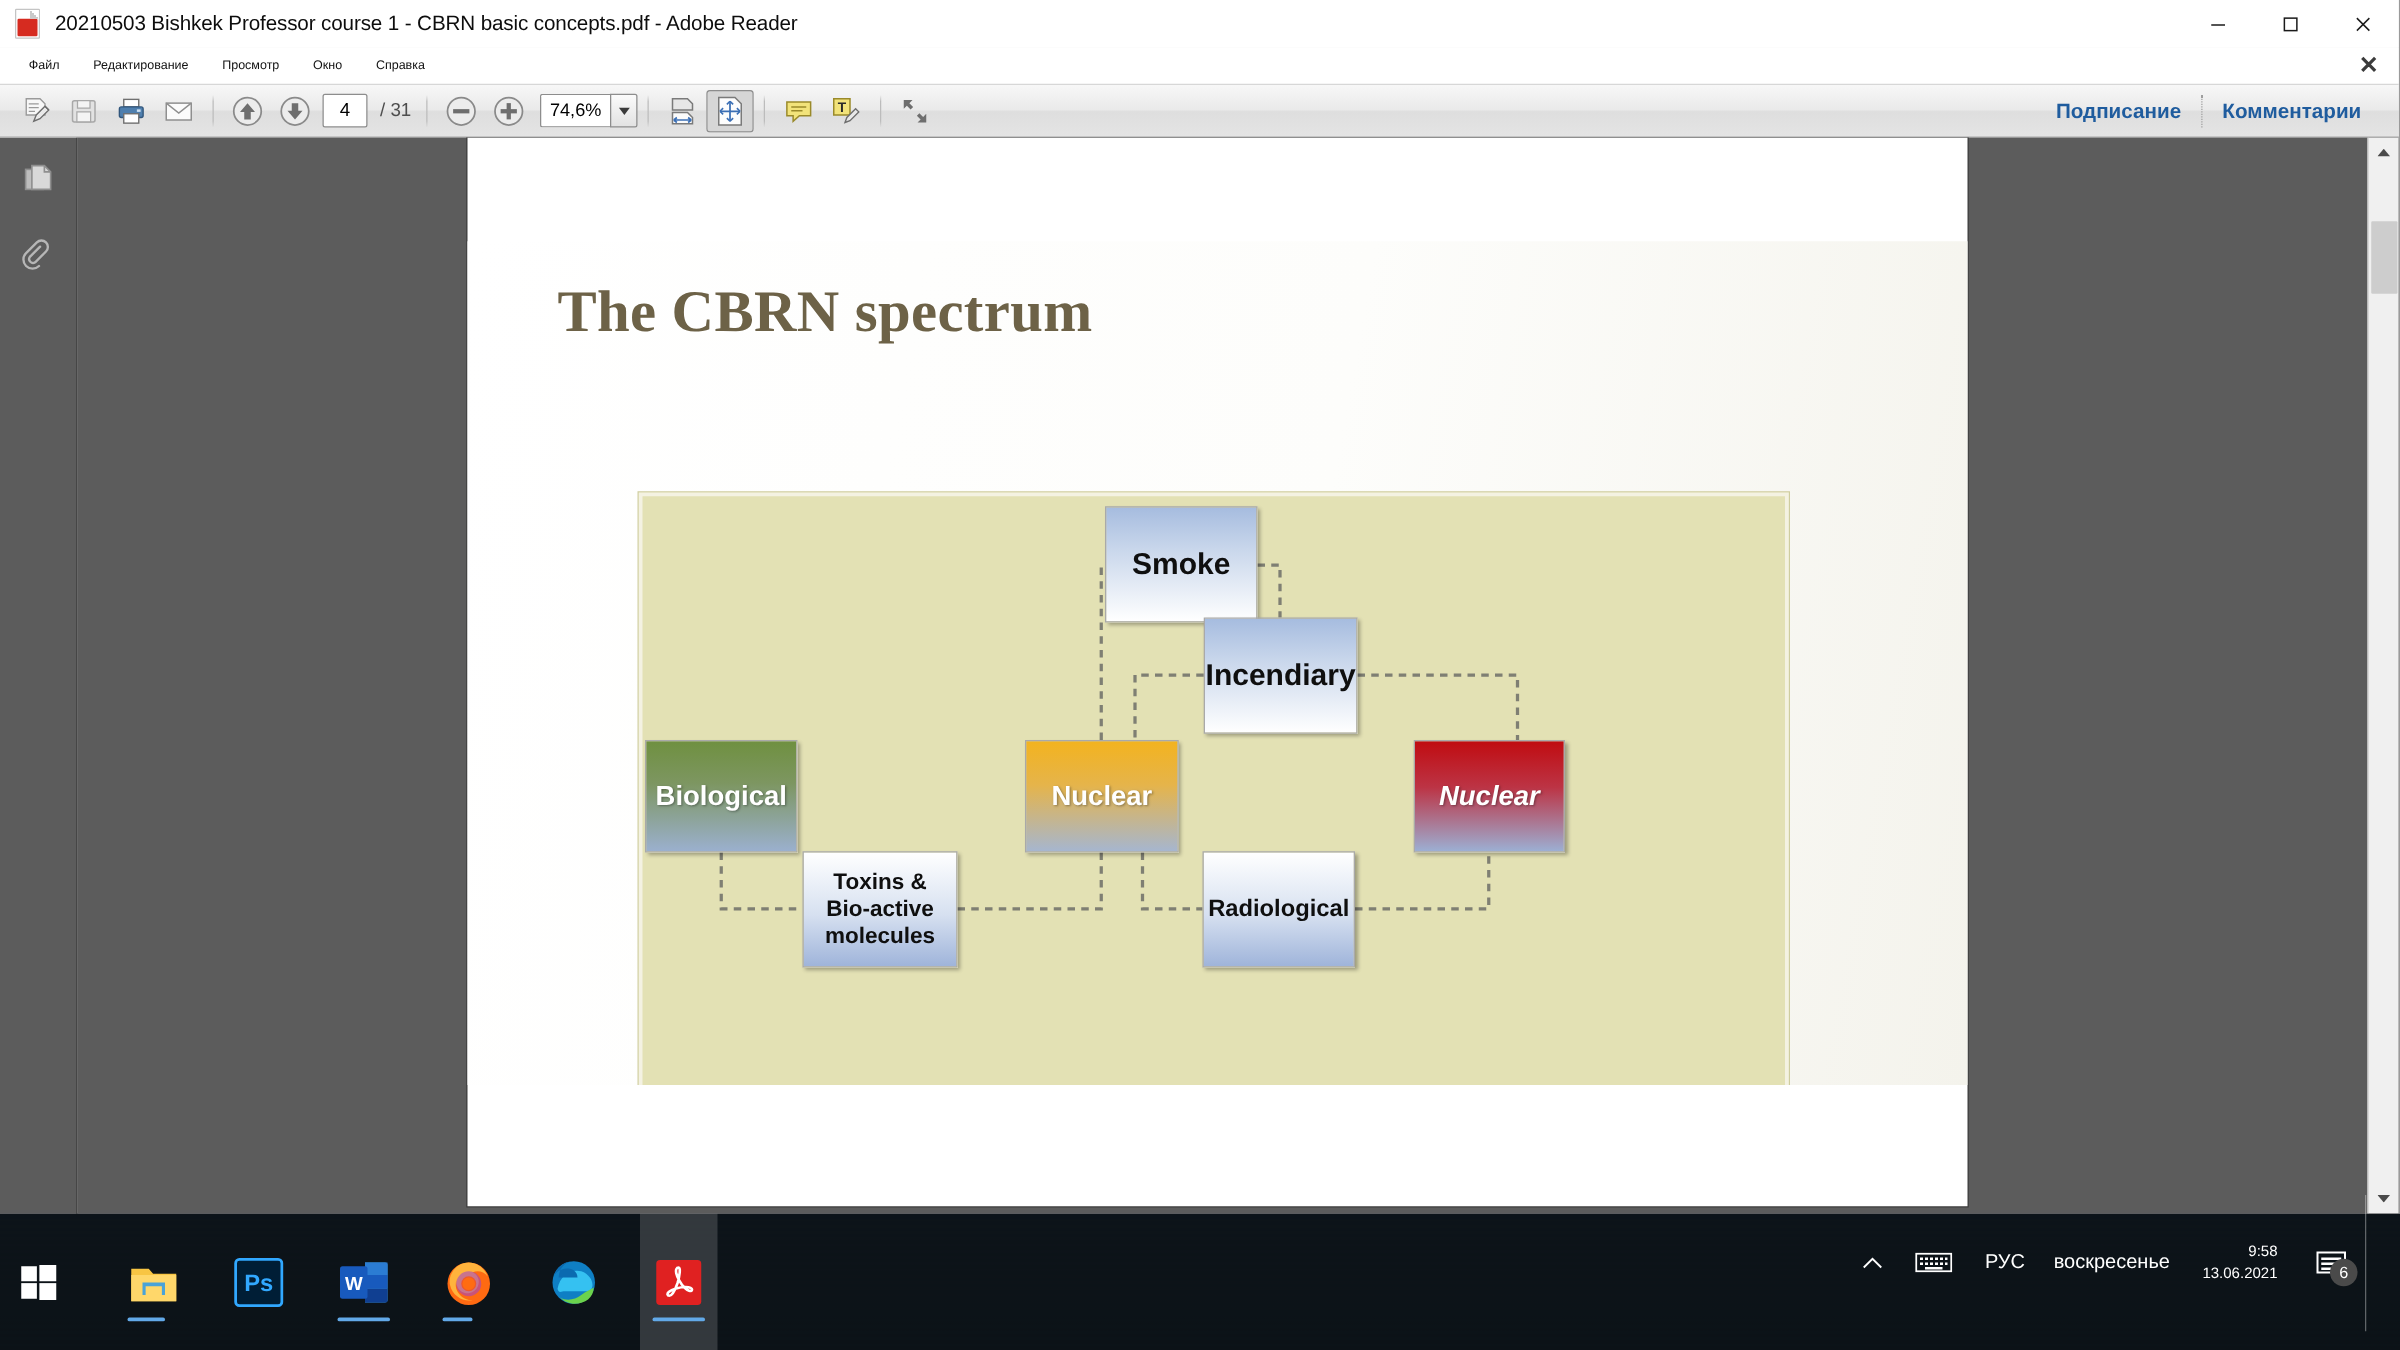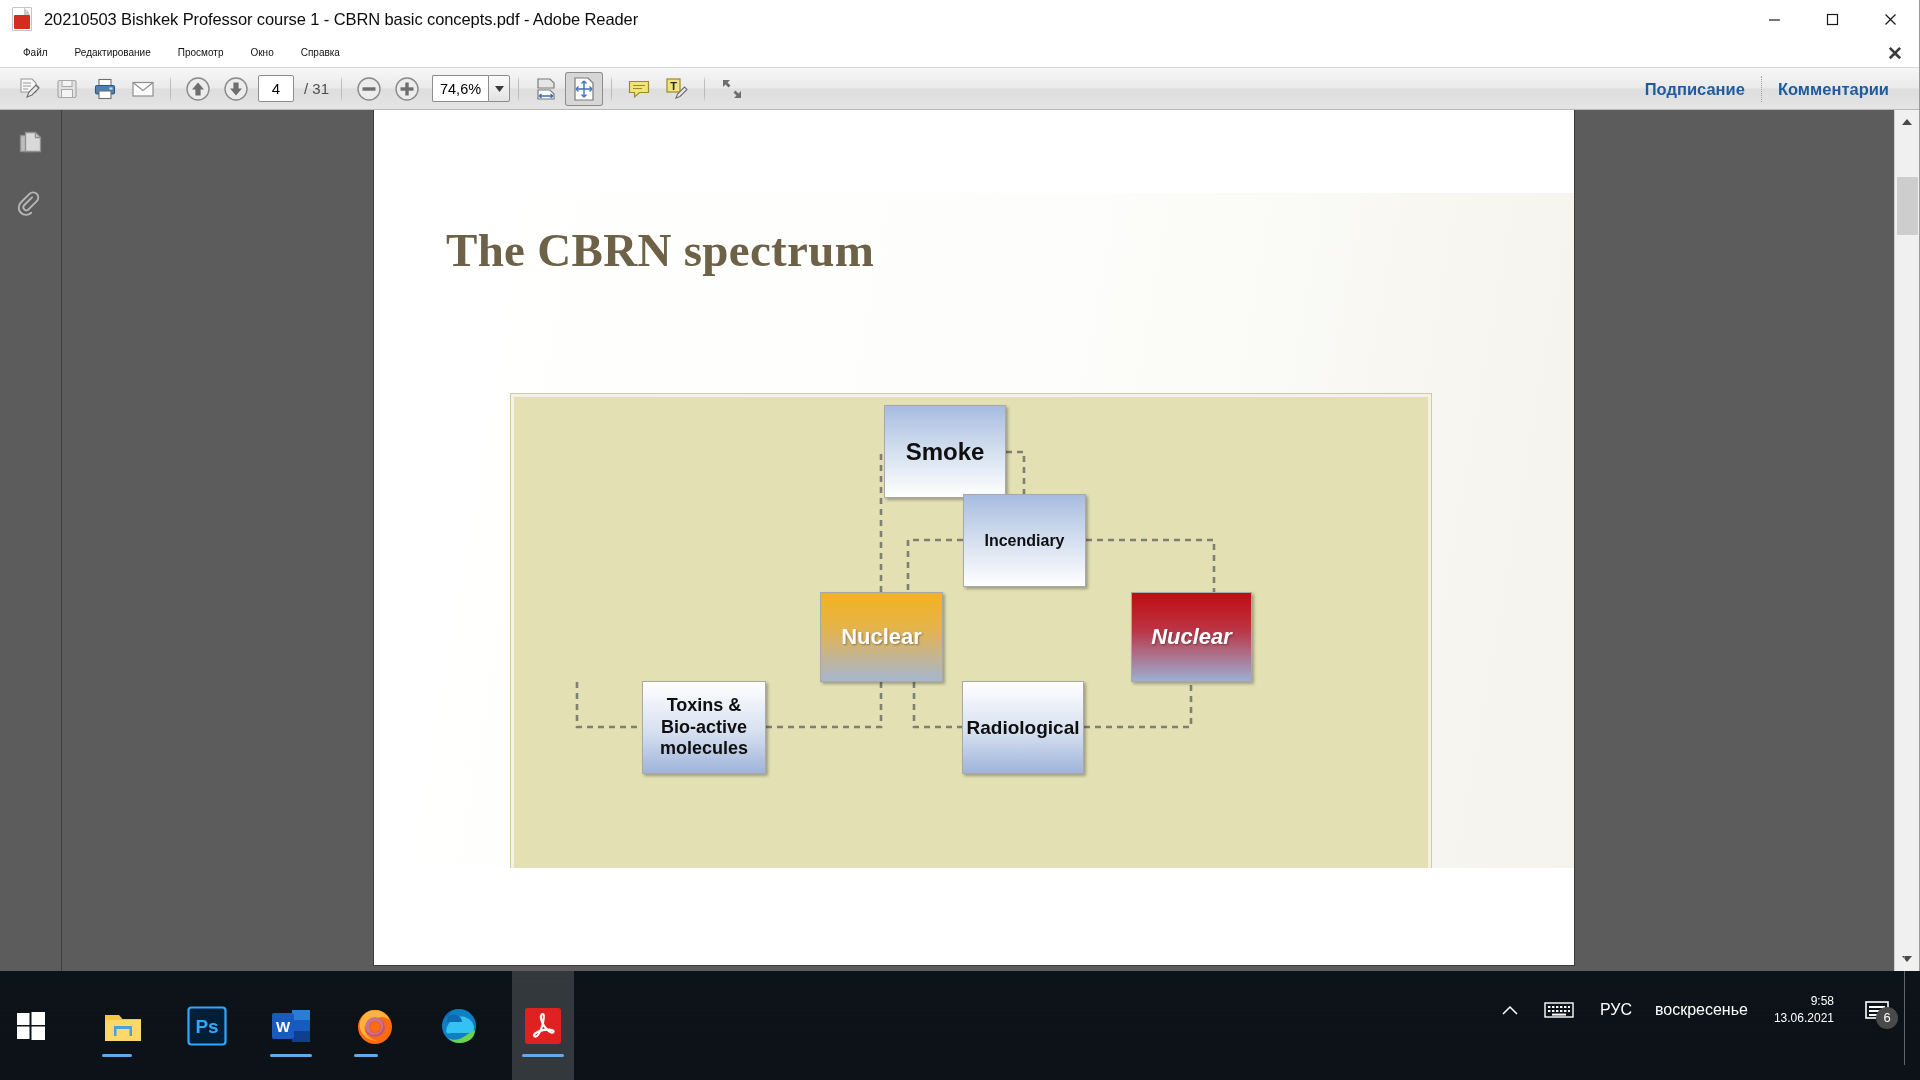--- a/index.html
+++ b/index.html
@@ -210,21 +210,21 @@
   .task-icon.active { background: rgba(255,255,255,.16); }
   .task-icon .underline {
     position: absolute; bottom: 23px; left: 10px; width: 42px; height: 3px;
     background: #62a9e8; border-radius: 2px;
   }
   .task-icon .underline.partial { width: 30px; }
   .task-icon .underline.short { width: 24px; }
 
   #tray {
     position: absolute; right: 0; top: 0; height: 78px;
-    display: flex; align-items: center; padding-right: 8px; gap: 0;
+    display: flex; align-items: center; padding-right: 20px; gap: 0;
   }
   .tray-btn {
     height: 109px; display: flex; align-items: center; justify-content: center;
     padding: 0 13px; color: #fff;
   }
   #tray-lang { font-size: 16px; color: #fff; }
   #tray-clock {
     height: 109px; display: flex; flex-direction: column;
     align-items: flex-end; justify-content: center; padding: 0 16px; color: #fff;
     line-height: 1.45;
@@ -477,22 +477,23 @@
                 <path d="M400 285 L400 330 L448 330"></path>
 
                 <path d="M570 330 L677 330 L677 285"></path>
 
                 <path d="M572 143 L700 143 L700 195"></path>
               </g>
             </svg>
 
             <div class="node blue-down" style="left:370px; top:8px; width:122px; height:93px; font-size:24px;">Smoke</div>
 
-            <div class="node blue-down" style="left:449px; top:97px; width:123px; height:93px; font-size:16px;">Incendiary</div>
-
+            <div class="node blue-down" style="left:449px; top:97px; width:123px; height:93px; font-size:24px;">Incendiary</div>
+
+            <div class="node bio" style="left:2px; top:195px; width:122px; height:90px; font-size:22px;">Biological</div>
 
             <div class="node chem" style="left:306px; top:195px; width:123px; height:90px; font-size:22px;">Nuclear</div>
 
             <div class="node nuc" style="left:617px; top:195px; width:121px; height:90px; font-size:22px;">Nuclear</div>
 
             <div class="node blue-up" style="left:128px; top:284px; width:124px; height:93px; font-size:18px; white-space:pre-line;">Toxins &amp;
 Bio-active
 molecules</div>
 
             <div class="node blue-up" style="left:448px; top:284px; width:122px; height:93px; font-size:19px;">Radiological</div>

